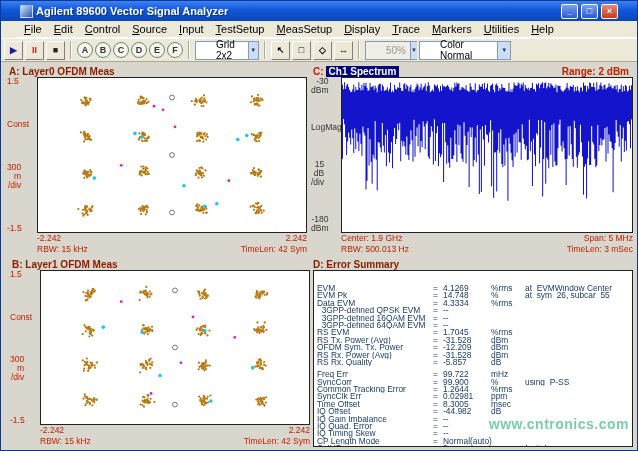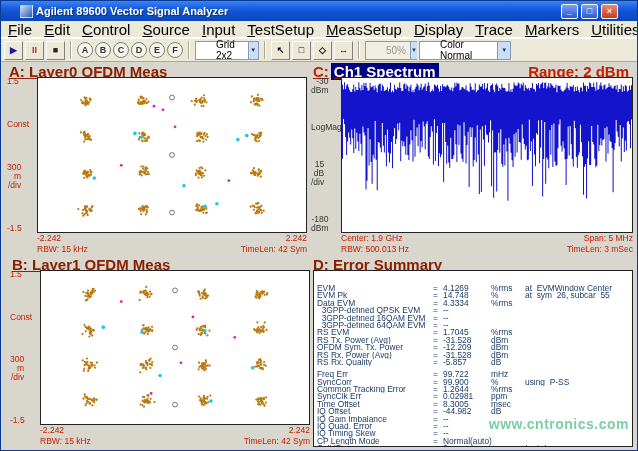--- a/index.html
+++ b/index.html
@@ -15,21 +15,21 @@
               background:linear-gradient(135deg,#cfe2ff,#2a55a8); border:1px solid rgba(255,255,255,.5); }
   .title-text { color:#fff; font-size:11px; font-weight:bold; flex:1;
                 white-space:nowrap; overflow:hidden; text-shadow:1px 1px 1px rgba(0,0,0,.4); }
   .win-btn { width:17px; height:15px; flex:0 0 17px; border:1px solid #fff; border-radius:2px;
              color:#fff; font-size:9px; font-weight:bold; line-height:13px; text-align:center;
              background:linear-gradient(180deg,#7aa1ef,#2a5ad0); cursor:default; }
   .win-btn.close { background:linear-gradient(180deg,#ee8772,#c43b1d); }
 
   
   .menubar { height:17px; flex:0 0 17px; background:#ece9d8; display:flex; align-items:center;
-             font-size:15px; color:#000; border-bottom:1px solid #fff; padding-left:1px; }
+             font-size:11px; color:#000; border-bottom:1px solid #fff; padding-left:1px;margin-left:16px; }
   .menu-item { display:inline-block; padding:1px 6px; }
   .menu-item::first-letter { text-decoration:underline; }
 
   
   .toolbar { height:24px; flex:0 0 24px; background:#ece9d8; border-top:1px solid #fff;
              border-bottom:1px solid #aca899; display:flex; align-items:center; padding:0 3px; gap:2px; }
   .tb-group { display:flex; align-items:center; gap:2px; }
   .tb-sep { width:2px; height:18px; border-left:1px solid #aca899; border-right:1px solid #fff; margin:0 3px; }
   .tb-btn { width:19px; height:19px; font-size:9px; font-weight:bold; text-align:center;
             border:1px solid; border-color:#fff #808080 #808080 #fff; background:#ece9d8; cursor:default; }
@@ -43,22 +43,22 @@
   .dd-grid { width:64px; } .dd-zoom { width:52px; } .dd-color { width:92px; }
 
   
   .main { flex:1; position:relative; background:#d8d6cd; }
   .panel { position:absolute; display:flex; flex-direction:column; }
   #panelA { left:6px;  top:3px;   width:300px; height:190px; }
   #panelB { left:9px;  top:196px; width:300px; height:189px; }
   #panelC { left:310px; top:3px;   width:322px; height:190px; }
   #panelD { left:310px; top:196px; width:322px; height:189px; }
 
-  .panel-header { height:12px; flex:0 0 12px; font-size:15px; font-weight:bold; color:#8b2000;
-                  display:flex; align-items:center; padding-left:2px;text-decoration:underline; }
+  .panel-header { height:12px; flex:0 0 12px; font-size:10px; font-weight:bold; color:#8b2000;
+                  display:flex; align-items:center; padding-left:2px; }
   .panel-header .pfx { color:#c22000; margin-right:2px; }
   .panel-header .hl { background:#000080; color:#fff; padding:0 3px; }
   .panel-header .range { margin-left:auto; color:#c22000; padding-right:4px; font-weight:bold; }
 
   .panel-body { flex:1; display:flex; min-height:0; }
   .ylabels { width:30px; flex:0 0 30px; display:flex; flex-direction:column; justify-content:space-between;
              align-items:flex-start; padding-right:3px; font-size:8.5px; color:#c22000; text-align:right; line-height:9px; }
   .ylabels.dark { color:#333; }
   .plot { flex:1; position:relative; background:#fff; border:1px solid #222; }
   .plot svg { position:absolute; inset:0; width:100%; height:100%; display:block; }

